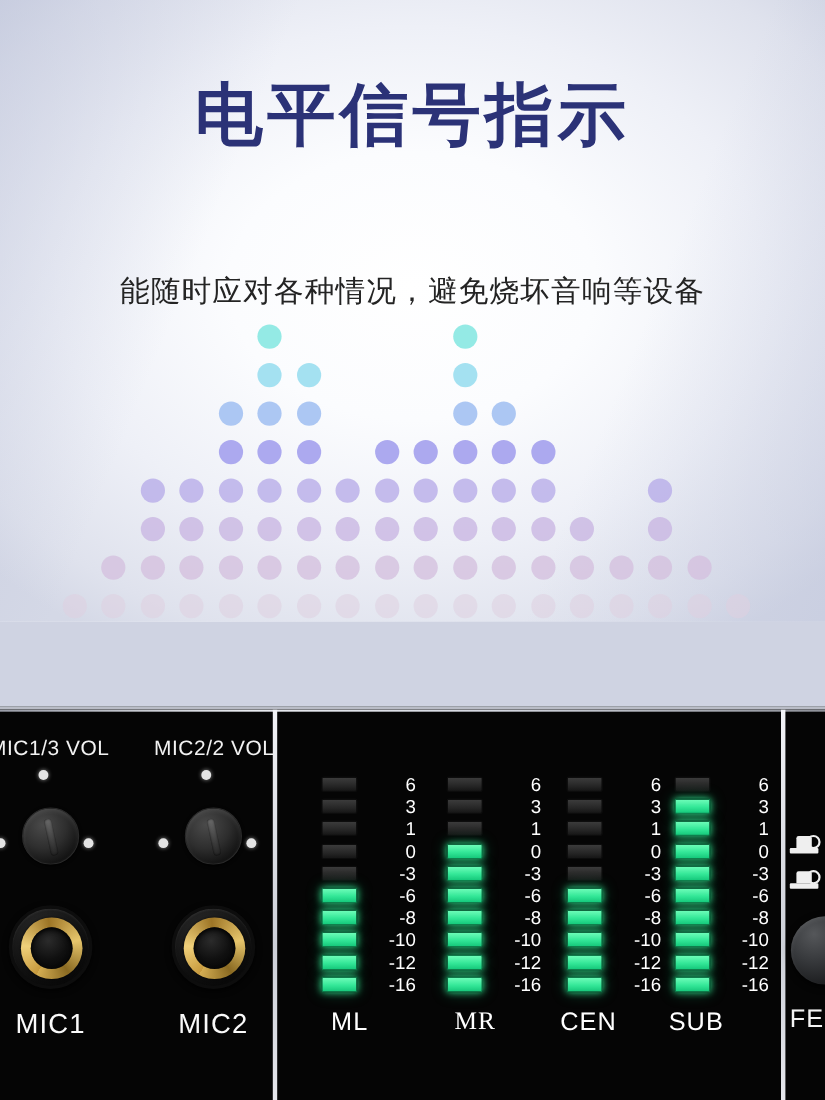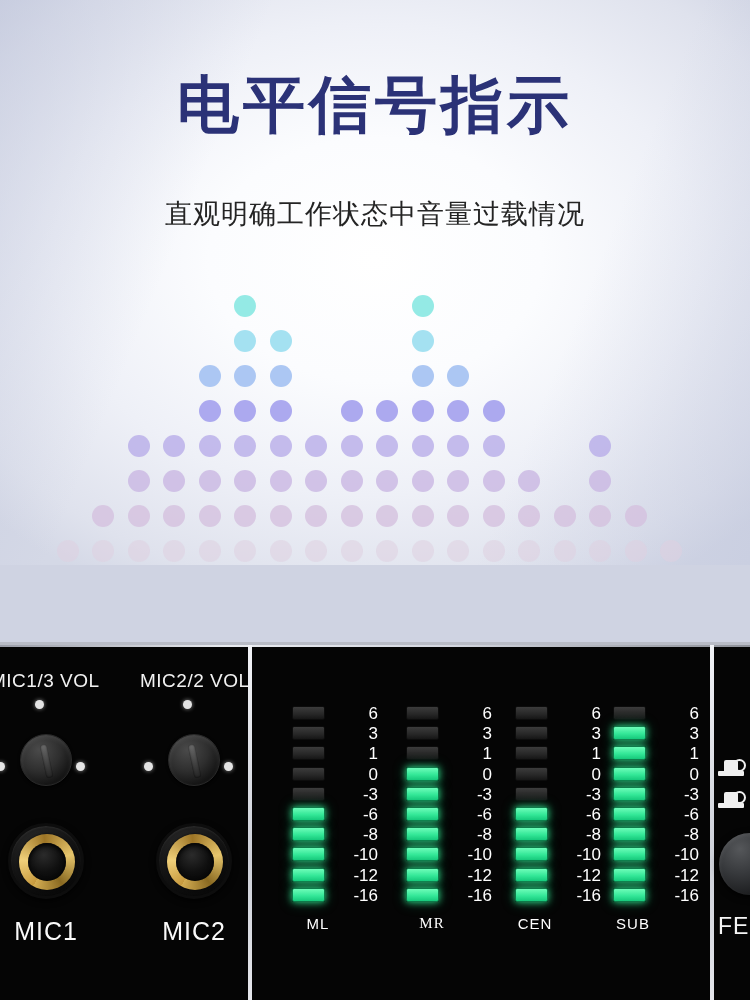--- a/index.html
+++ b/index.html
@@ -112,21 +112,21 @@
   .seg.on {
     background:linear-gradient(180deg,#6dfcb8,#35e899 55%,#17c97c);
     border:1px solid #0f7a4a;
     box-shadow:0 0 7px rgba(50,240,150,.85), 0 0 14px rgba(40,230,140,.35);
   }
   .scale {
     position:absolute; color:#ffffff; font-size:17px; text-align:right;
     width:42px; line-height:1;
   }
   .meter-name {
-    position:absolute; color:#ffffff; font-size:15px; letter-spacing:1px; text-align:center; width:70px;
+    position:absolute; color:#ffffff; font-size:23px; letter-spacing:1px; text-align:center; width:70px;
   }
 
   
   .plugicon { position:absolute; }
   .plugicon .cap {
     position:absolute; left:6px; top:0; width:14px; height:11px; background:#efefef; border-radius:2px 2px 0 0;
   }
   .plugicon .base {
     position:absolute; left:0; top:11px; width:26px; height:5px; background:#efefef; border-radius:1px;
   }
@@ -260,21 +260,21 @@
       <div class="dot" style="left: 624.5px; top: 225px; background: rgb(213, 193, 222); opacity: 0.8;"></div>
       <div class="dot" style="left: 660px; top: 330px; background: rgb(236, 227, 233); opacity: 0.55;"></div>
       <div class="dot" style="left: 660px; top: 295px; background: rgb(230, 220, 228); opacity: 0.55;"></div>
       <div class="dot" style="left: 660px; top: 260px; background: rgb(222, 208, 224); opacity: 0.55;"></div>
       <div class="dot" style="left: 695.5px; top: 330px; background: rgb(236, 227, 233); opacity: 0.55;"></div>
       <div class="dot" style="left: 695.5px; top: 295px; background: rgb(230, 220, 228); opacity: 0.55;"></div>
       <div class="dot" style="left: 731px; top: 330px; background: rgb(236, 227, 233); opacity: 0.55;"></div>
     </div>
 
   <div id="title">电平信号指示</div>
-  <div id="sub1">直观明确工作状态中音量过载情况</div>
+  <div id="sub2">能随时应对各种情况，避免烧坏音响等设备</div>
 </div>
 
 <div id="device">
 
   <div class="vdiv" id="vdiv1"></div>
   <div class="vdiv" id="vdiv2"></div>
 
   <div class="mic-label" style="left:-10px; top:25px;">MIC1/3 VOL</div>
   <div class="mic-label" style="left:140px; top:25px;">MIC2/2 VOL</div>
 

